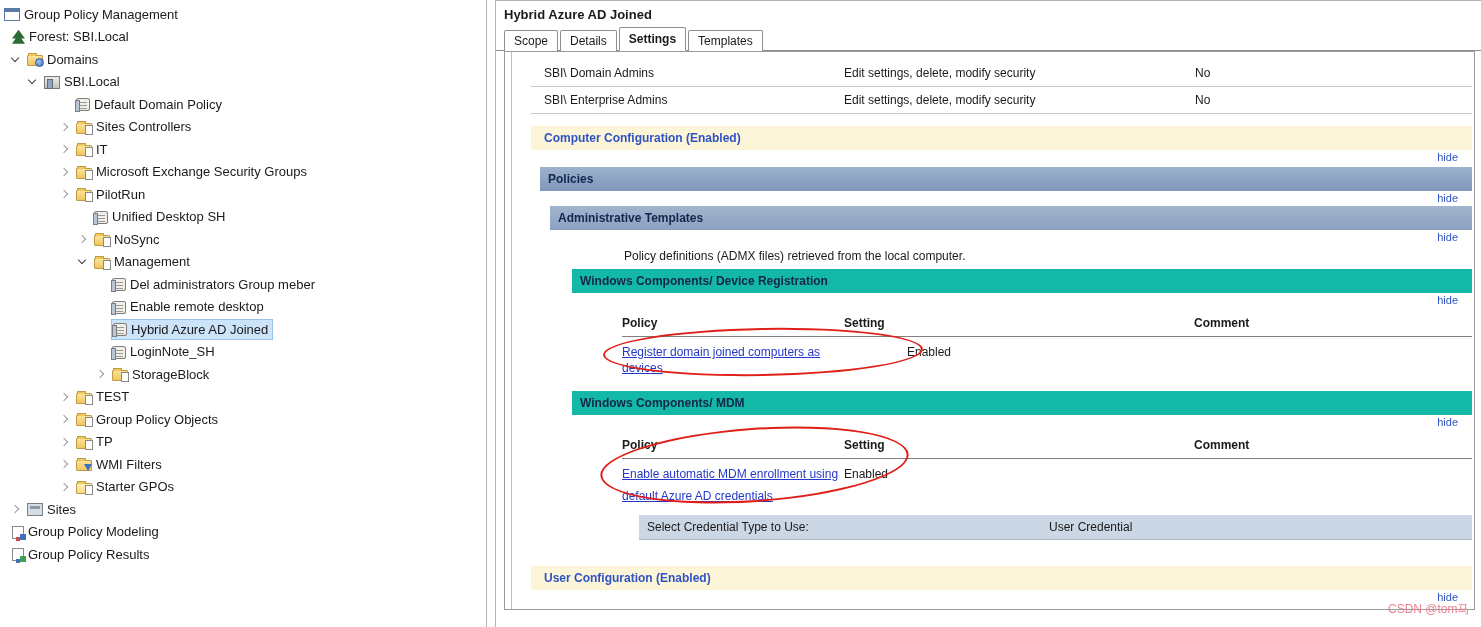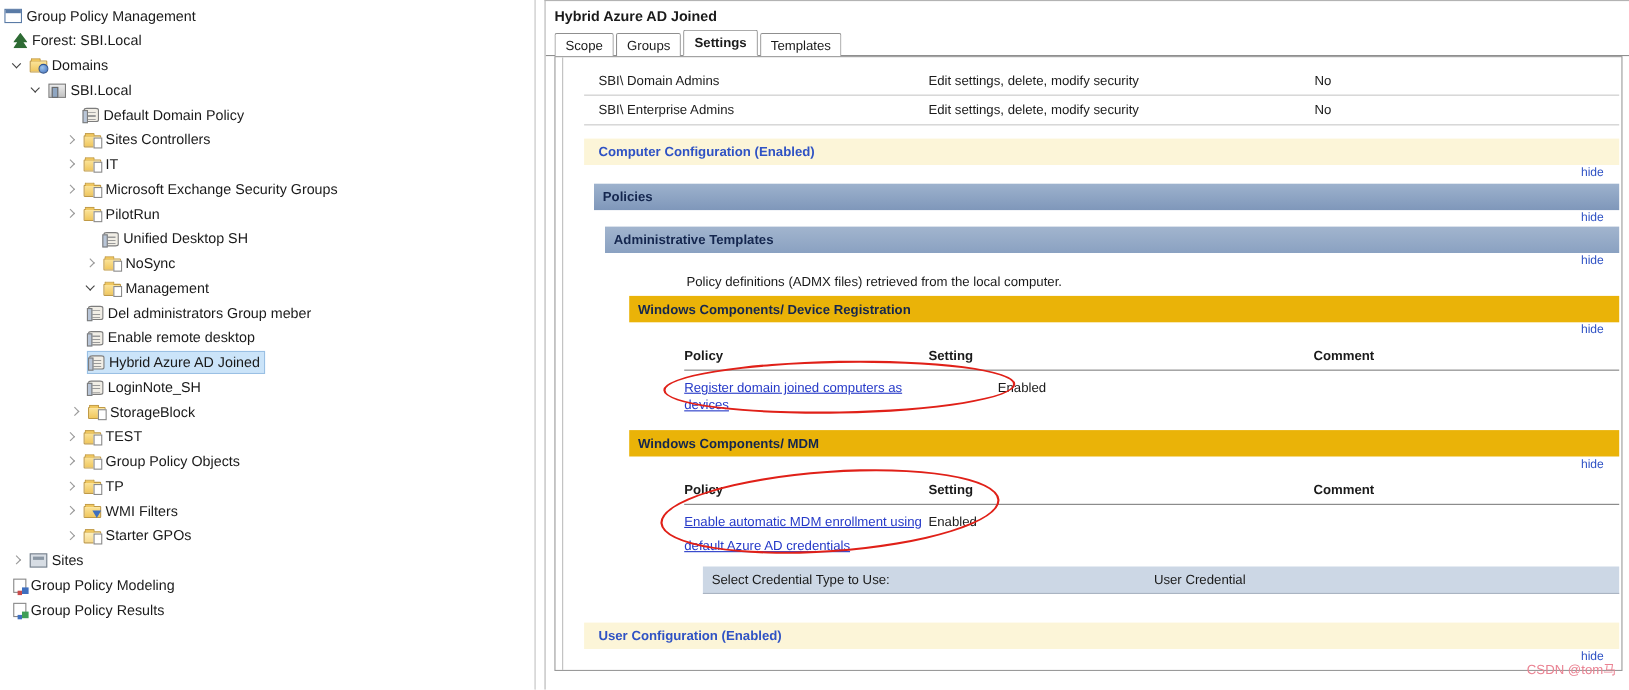--- a/index.html
+++ b/index.html
@@ -11,21 +11,21 @@
   .app{display:flex;width:1481px;height:627px;}
 
   
   .left-pane{
     width:487px;flex:none;border-right:1px solid #b3b3b3;
     padding-top:3px;box-sizing:border-box;overflow:hidden;background:#fff;
   }
   .pane-gap{width:8px;flex:none;background:#fff;}
   .trow{display:flex;align-items:center;height:22.5px;font-size:13px;white-space:nowrap;cursor:default;}
   .lvl0{padding-left:4px}.lvl1{padding-left:12px}.lvl2{padding-left:10px}
-  .lvl3{padding-left:27px}.lvl4{padding-left:59px}.lvl5{padding-left:77px}.lvl6{padding-left:63px}
+  .lvl3{padding-left:27px}.lvl4{padding-left:59px}.lvl5{padding-left:77px}.lvl6{padding-left:95px}
   .exp{width:17px;flex:none;display:flex;align-items:center;}
   .exp i{display:block;border:solid #9a9a9a;border-width:0 1.5px 1.5px 0;padding:2.5px;transform:rotate(-45deg);margin-left:2px;}
   .exp.open i{border-color:#404040;transform:rotate(45deg);margin-top:-3px;}
   .selbox{display:flex;align-items:center;padding:2px 4px 2px 1px;}
   .sel .selbox{background:#cbe4f9;outline:1px solid #9ac0e4;}
 
   
   .ic{display:inline-block;width:16px;height:13px;margin-right:4px;flex:none;position:relative;box-sizing:border-box;}
   .folder{background:linear-gradient(#fbe398,#f0c75e);border:1px solid #c09a45;border-radius:1px;height:11px;margin-top:3px;}
   .folder::before{content:"";position:absolute;top:-3px;left:0;width:7px;height:2px;background:#f0c75e;border:1px solid #c09a45;border-bottom:none;border-radius:1px 1px 0 0;}
@@ -55,21 +55,21 @@
   .tab.active{font-weight:bold;border-bottom:1px solid #fff;padding-top:4px;padding-bottom:4px;z-index:2;}
 
   .report-frame{position:relative;margin:0 6px 0 8px;border:1px solid #9a9a9a;height:557px;overflow:hidden;background:#fff;}
   .report-inner{height:100%;margin-left:6px;border-left:1px solid #bdbdbd;padding-top:8px;box-sizing:border-box;font-size:12px;}
 
   .r-permrow{display:grid;grid-template-columns:300px 351px 1fr;margin-left:19px;margin-right:2px;padding:6px 0 6px 13px;border-bottom:1px solid #c8c8c8;line-height:14px;}
   .band{font-weight:bold;font-size:12px;padding:5px 8px;margin-right:2px;box-sizing:border-box;cursor:default;}
   .band-yellow{margin-left:19px;background:#fcf5d8;color:#2f52c4;padding-left:13px;margin-top:12px;}
   .band-pol{margin-left:28px;background:linear-gradient(#9db2cd,#7f97ba);color:#14264e;margin-top:4px;}
   .band-at{margin-left:38px;background:linear-gradient(#a2b5ce,#8aa1c1);color:#14264e;margin-top:2px;}
-  .band-wc{margin-left:60px;background:#eab308;color:#14264e;margin-top:4px;}
+  .band-wc{margin-left:60px;background:#14b8a6;color:#14264e;margin-top:4px;}
   .hide-row{text-align:right;font-size:11px;padding:1px 14px 2px 0;margin-right:2px;height:13px;box-sizing:border-box;}
   .hide-link{color:#2f52c4;cursor:pointer;}
   .admx-note{margin:6px 0 0 112px;height:16px;}
   .ptable{margin-left:110px;margin-right:2px;}
   .thead{display:grid;grid-template-columns:222px 350px 1fr;font-weight:bold;padding:6px 0;border-bottom:1px solid #808080;margin-top:4px;}
   .tdata{display:grid;grid-template-columns:222px 350px 1fr;padding:7px 0 9px 0;line-height:16px;}
   .plink{color:#2539c8;text-decoration:underline;cursor:pointer;display:inline;}
   .nudge{padding-left:63px;}
   .cred-band{display:grid;grid-template-columns:402px 1fr;margin-left:127px;margin-right:2px;background:#ccd7e5;padding:5px 0 5px 8px;margin-top:2px;border-bottom:1px solid #aab4c2;}
   .uc-band{margin-top:26px;}
@@ -269,21 +269,21 @@
   </div>
 
   <div class="pane-gap"></div>
 
   <div class="right-pane">
 
     <div class="pane-title">Hybrid Azure AD Joined</div>
 
     <div class="tabs">
       <div class="tab">Scope</div>
-      <div class="tab">Groups</div>
+      <div class="tab">Details</div>
       <div class="tab active">Settings</div>
       <div class="tab">Templates</div>
     </div>
 
     <div class="report-frame">
       <div class="report-inner">
 
         <div class="r-permrow">
           <span>SBI\ Domain Admins</span>
           <span>Edit settings, delete, modify security</span>

